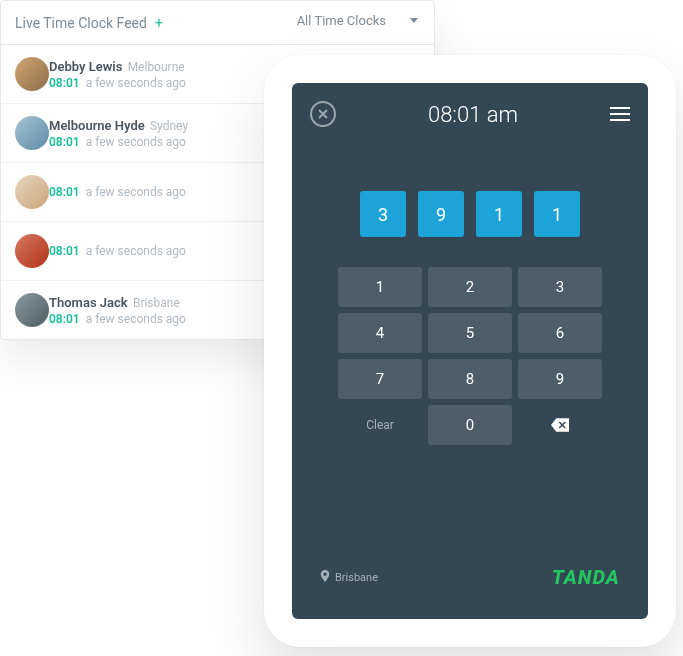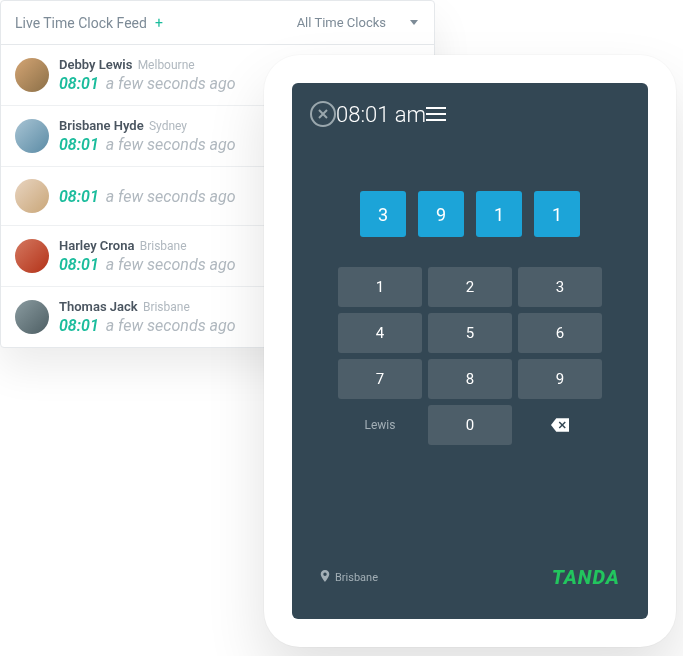--- a/index.html
+++ b/index.html
@@ -23,21 +23,21 @@
       top: 0;
       width: 435px;
       border: 1px solid #e5e8eb;
       border-radius: 4px;
       background: #fff;
       box-shadow: 0 20px 40px rgba(0,0,0,0.08);
     }
     .feed-header {
       display: flex;
       justify-content: space-between;
-      align-items: center;
+      align-items: flex-start;
       padding: 12px 16px 12px 14px;
       border-bottom: 1px solid #e5e8eb;
     }
     .feed-title {
       font-size: 14px;
       color: #7d8b97;
       font-weight: 400;
     }
     .feed-plus {
       color: #1abc9c;
@@ -58,21 +58,21 @@
       height: 0;
       border-left: 4px solid transparent;
       border-right: 4px solid transparent;
       border-top: 5px solid #7d8b97;
     }
     .feed-item {
       display: flex;
       align-items: center;
       padding: 12px 14px;
       border-bottom: 1px solid #eef0f2;
-      gap: 10px;
+      gap: 0;
     }
     .feed-item:last-child {
       border-bottom: none;
     }
     .avatar {
       width: 34px;
       height: 34px;
       border-radius: 50%;
       flex-shrink: 0;
     }
@@ -84,22 +84,21 @@
       color: #4a5560;
       font-weight: 600;
     }
     .feed-loc {
       color: #b0b8bf;
       font-weight: 400;
       margin-left: 2px;
       font-size: 12px;
     }
     .feed-text-line2 {
-      font-size: 16px;
-      font-style: italic;
+      font-size: 12px;
     }
     .feed-time {
       color: #1abc9c;
       font-weight: 600;
     }
     .feed-ago {
       color: #b0b8bf;
       margin-left: 3px;
     }
     
@@ -120,20 +119,21 @@
       height: 100%;
       background: #334754;
       border-radius: 6px;
       position: relative;
       display: flex;
       flex-direction: column;
     }
     .dev-header {
       display: flex;
       align-items: center;
+      justify-content: space-between;
       padding: 18px 18px 14px 18px;
     }
     .close-btn {
       width: 26px;
       height: 26px;
       border-radius: 50%;
       border: 2px solid #9aa7ad;
       display: flex;
       align-items: center;
       justify-content: center;
@@ -269,21 +269,21 @@
         <span class="feed-time">08:01</span>
         <span class="feed-ago">a few seconds ago</span>
       </div>
     </div>
   </div>
 
   <div class="feed-item">
     <div class="avatar av2"></div>
     <div>
       <div class="feed-text-line1">
-        <span class="feed-name">Brisbane Hyde</span>
+        <span class="feed-name">Melbourne Hyde</span>
         <span class="feed-loc">Sydney</span>
       </div>
       <div class="feed-text-line2">
         <span class="feed-time">08:01</span>
         <span class="feed-ago">a few seconds ago</span>
       </div>
     </div>
   </div>
 
   <div class="feed-item">
@@ -292,24 +292,20 @@
       <div class="feed-text-line2">
         <span class="feed-time">08:01</span>
         <span class="feed-ago">a few seconds ago</span>
       </div>
     </div>
   </div>
 
   <div class="feed-item">
     <div class="avatar av4"></div>
     <div>
-      <div class="feed-text-line1">
-        <span class="feed-name">Harley Crona</span>
-        <span class="feed-loc">Brisbane</span>
-      </div>
       <div class="feed-text-line2">
         <span class="feed-time">08:01</span>
         <span class="feed-ago">a few seconds ago</span>
       </div>
     </div>
   </div>
 
   <div class="feed-item">
     <div class="avatar av5"></div>
     <div>
@@ -352,21 +348,21 @@
     <div class="keypad">
       <div class="key">1</div>
       <div class="key">2</div>
       <div class="key">3</div>
       <div class="key">4</div>
       <div class="key">5</div>
       <div class="key">6</div>
       <div class="key">7</div>
       <div class="key">8</div>
       <div class="key">9</div>
-      <div class="key key-clear">Lewis</div>
+      <div class="key key-clear">Clear</div>
       <div class="key">0</div>
       <div class="key key-backspace">
         <svg viewBox="0 0 24 18">
           <path d="M7 0 L24 0 L24 18 L7 18 L0 9 Z" fill="#fff"></path>
           <line x1="11" y1="5" x2="19" y2="13" stroke="#334754" stroke-width="2"></line>
           <line x1="19" y1="5" x2="11" y2="13" stroke="#334754" stroke-width="2"></line>
         </svg>
       </div>
     </div>
 

